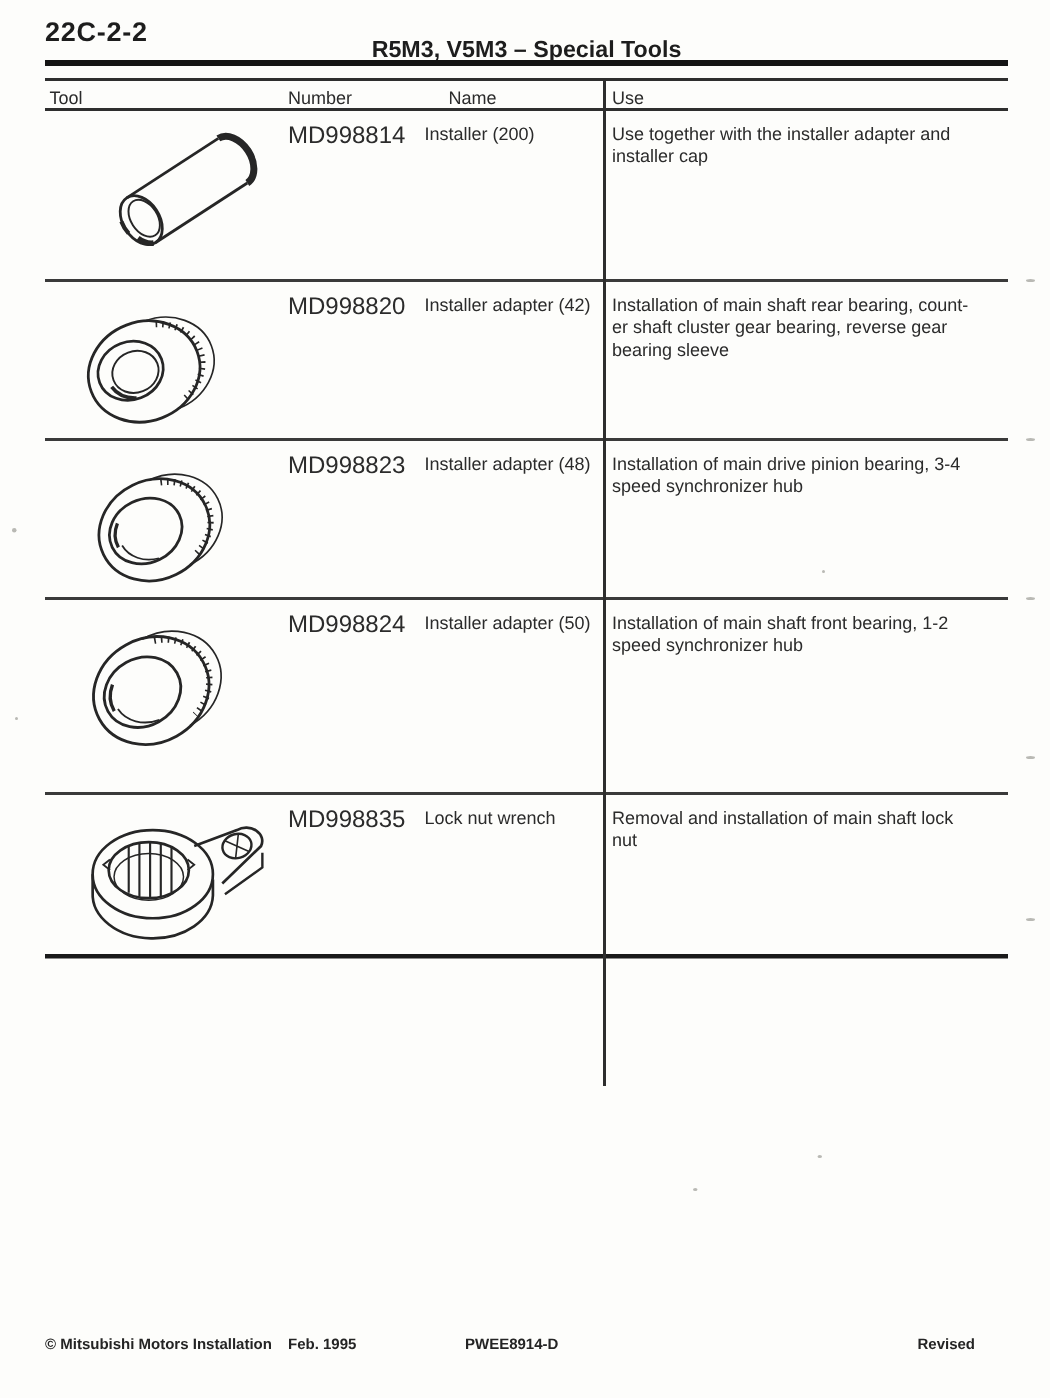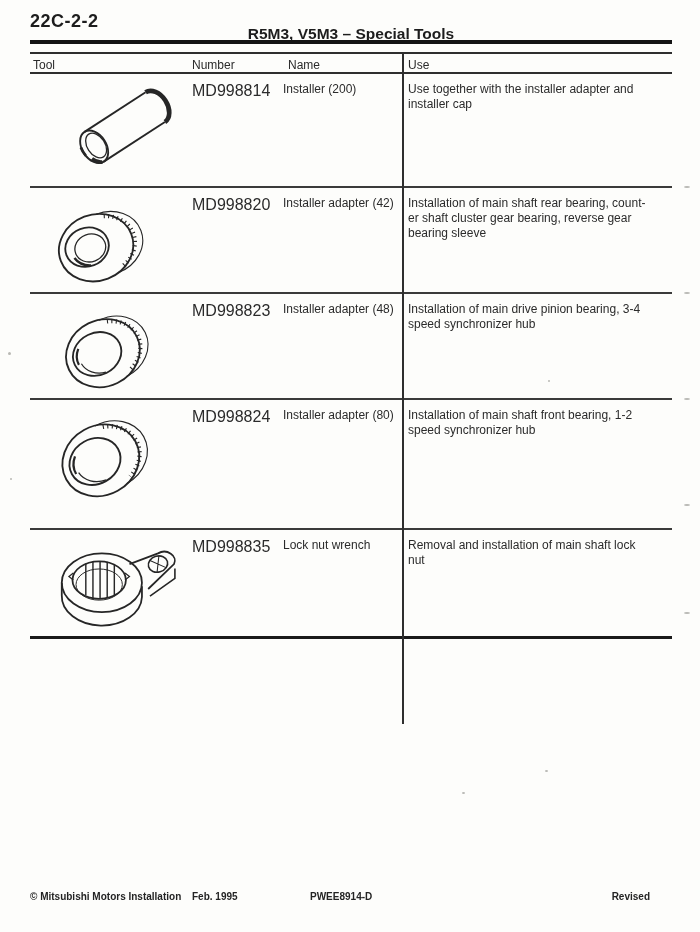--- a/index.html
+++ b/index.html
@@ -25,21 +25,21 @@
   .thead{
     position:absolute;left:30px;top:52px;width:642px;height:22px;
     border-top:2px solid #2e2e2e;border-bottom:2px solid #2e2e2e;
     box-sizing:border-box;
   }
   .thead span{
     position:absolute;top:4px;font-size:12px;color:#2b2b2b;
   }
   .col-tool{left:3px;}
   .col-number{left:162px;}
-  .col-name{left:258px;}
+  .col-name{left:269px;}
   .col-use{left:378px;}
   .tbody{
     position:absolute;left:30px;top:74px;width:642px;
     border-bottom:3px solid #1a1a1a;box-sizing:content-box;
   }
   .row{position:relative;box-sizing:border-box;}
   .row + .row{border-top:2px solid #3a3a3a;}
   .row:nth-child(1){height:112px;}
   .row:nth-child(2){height:106px;}
   .row:nth-child(3){height:106px;}
@@ -146,21 +146,21 @@
       <g transform="rotate(-29 55 50)">
         <ellipse cx="52" cy="50" rx="42" ry="37" stroke-width="2"></ellipse>
         <path d="M64 15 a39 34 0 0 1 0 70" stroke-width="1.2"></path>
         <path d="M71 20 a37 32 0 0 1 0 60" stroke-width="4.5" stroke-dasharray="1.2 3.6"></path>
         <ellipse cx="46" cy="48" rx="28" ry="24" stroke-width="2"></ellipse>
         <path d="M25 50 a27 23 0 0 0 22 21" stroke-width="1.3"></path>
         <path d="M30 33 a27 23 0 0 0 -8 17" stroke-width="2.4"></path>
       </g>
     </svg>
     <span class="cell-number">MD998824</span>
-    <span class="cell-name">Installer adapter (80)</span>
+    <span class="cell-name">Installer adapter (50)</span>
     <span class="cell-use">Installation of main shaft front bearing, 1-2
 speed synchronizer hub</span>
   </div>
 
   <div class="row">
     <svg class="tool-art" style="left:12px;top:10px;" width="150" height="98" viewBox="0 0 150 110" fill="none">
       <ellipse cx="58" cy="48" rx="45" ry="33" stroke-width="2"></ellipse>
       <path d="M13 48 L13 62 a45 33 0 0 0 90 2 L103 52" stroke-width="2"></path>
       <path d="M89 27 L121 15 a12 10 0 0 1 18 12 L110 55" stroke-width="2"></path>
       <path d="M140 32 l0 11 L112 63" stroke-width="1.8"></path>

